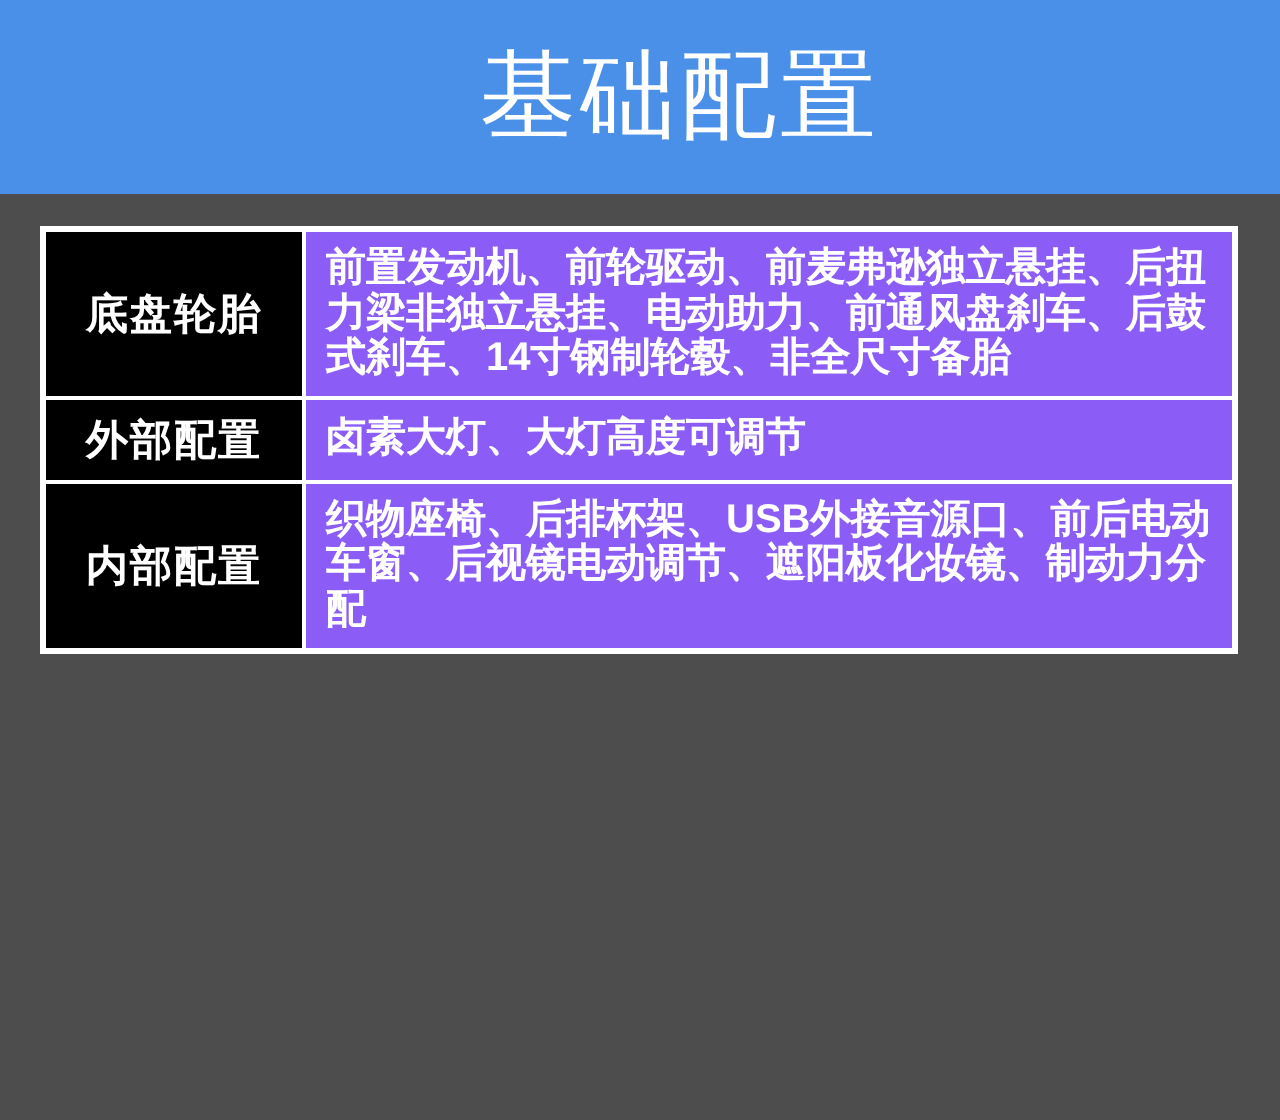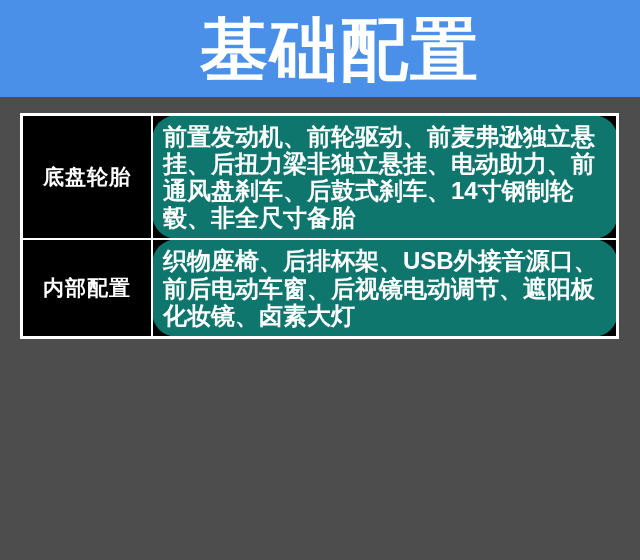--- a/index.html
+++ b/index.html
@@ -23,22 +23,22 @@
     width: 640px;
     height: 97px;
     background: #4a90e8;
     display: flex;
     align-items: center;
     justify-content: center;
     box-sizing: border-box;
   }
   .header-title {
     color: #ffffff;
-    font-size: 68px;
-    font-weight: bold;
+    font-size: 48px;
+    font-weight: normal;
     letter-spacing: 2px;
     line-height: 1;
     white-space: nowrap;
     margin-left: 40px;
   }
   .spec-table-wrap {
     padding: 16px 21px 18px 20px;
     box-sizing: border-box;
   }
   .spec-table {
@@ -62,29 +62,28 @@
     font-weight: bold;
     text-align: center;
     vertical-align: middle;
     padding: 6px 4px;
     letter-spacing: 1px;
     white-space: nowrap;
     background: #000000;
   }
   .value-cell {
     color: #ffffff;
-    font-size: 24px;
+    font-size: 20px;
     font-weight: bold;
     vertical-align: middle;
     padding: 7px 8px 7px 10px;
     line-height: 1.13;
     letter-spacing: 0px;
-    background: #0f766e;
+    background: #8b5cf6;
     word-break: break-all;
-    border-radius: 25px;
   }
 </style>
 </head>
 <body>
 
 <div id="page">
 
   <div class="header-banner">
     <div class="header-title">基础配置</div>
   </div>
@@ -93,23 +92,27 @@
     <table class="spec-table">
       <tbody>
 
         <tr>
           <td class="label-cell">底盘轮胎</td>
           <td class="value-cell">前置发动机、前轮驱动、前麦弗逊独立悬挂、后扭力梁非独立悬挂、电动助力、前通风盘刹车、后鼓式刹车、14寸钢制轮毂、非全尺寸备胎</td>
         </tr>
 
 
 
+        <tr>
+          <td class="label-cell">外部配置</td>
+          <td class="value-cell">卤素大灯、大灯高度可调节</td>
+        </tr>
 
         <tr>
           <td class="label-cell">内部配置</td>
-          <td class="value-cell">织物座椅、后排杯架、USB外接音源口、前后电动车窗、后视镜电动调节、遮阳板化妆镜、卤素大灯</td>
+          <td class="value-cell">织物座椅、后排杯架、USB外接音源口、前后电动车窗、后视镜电动调节、遮阳板化妆镜、制动力分配</td>
         </tr>
 
       </tbody>
     </table>
   </div>
 
 </div>
 
 </body></html>

